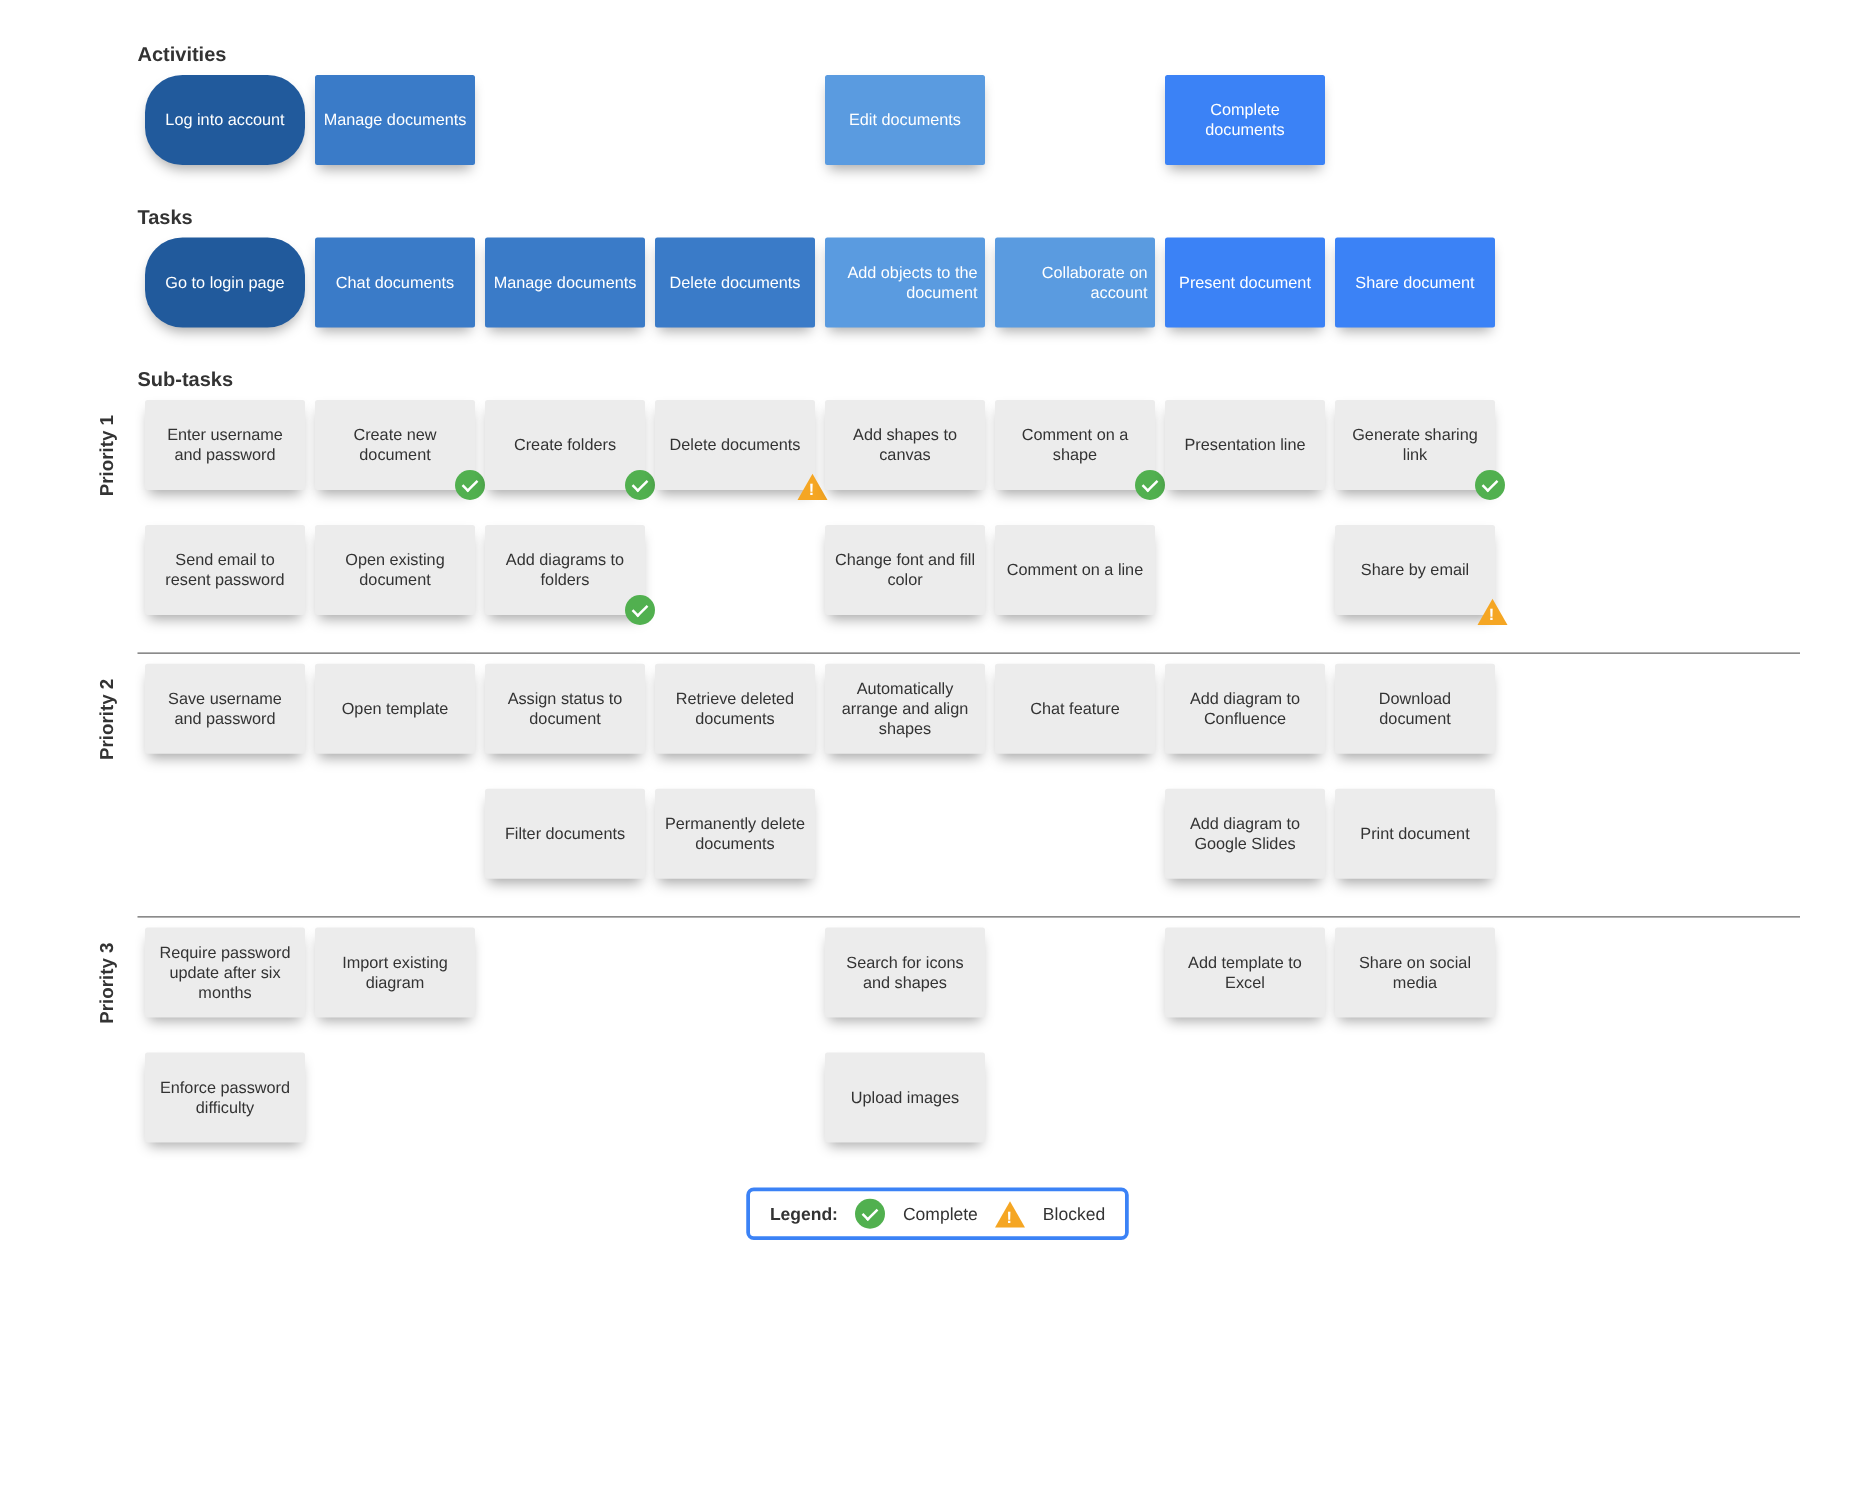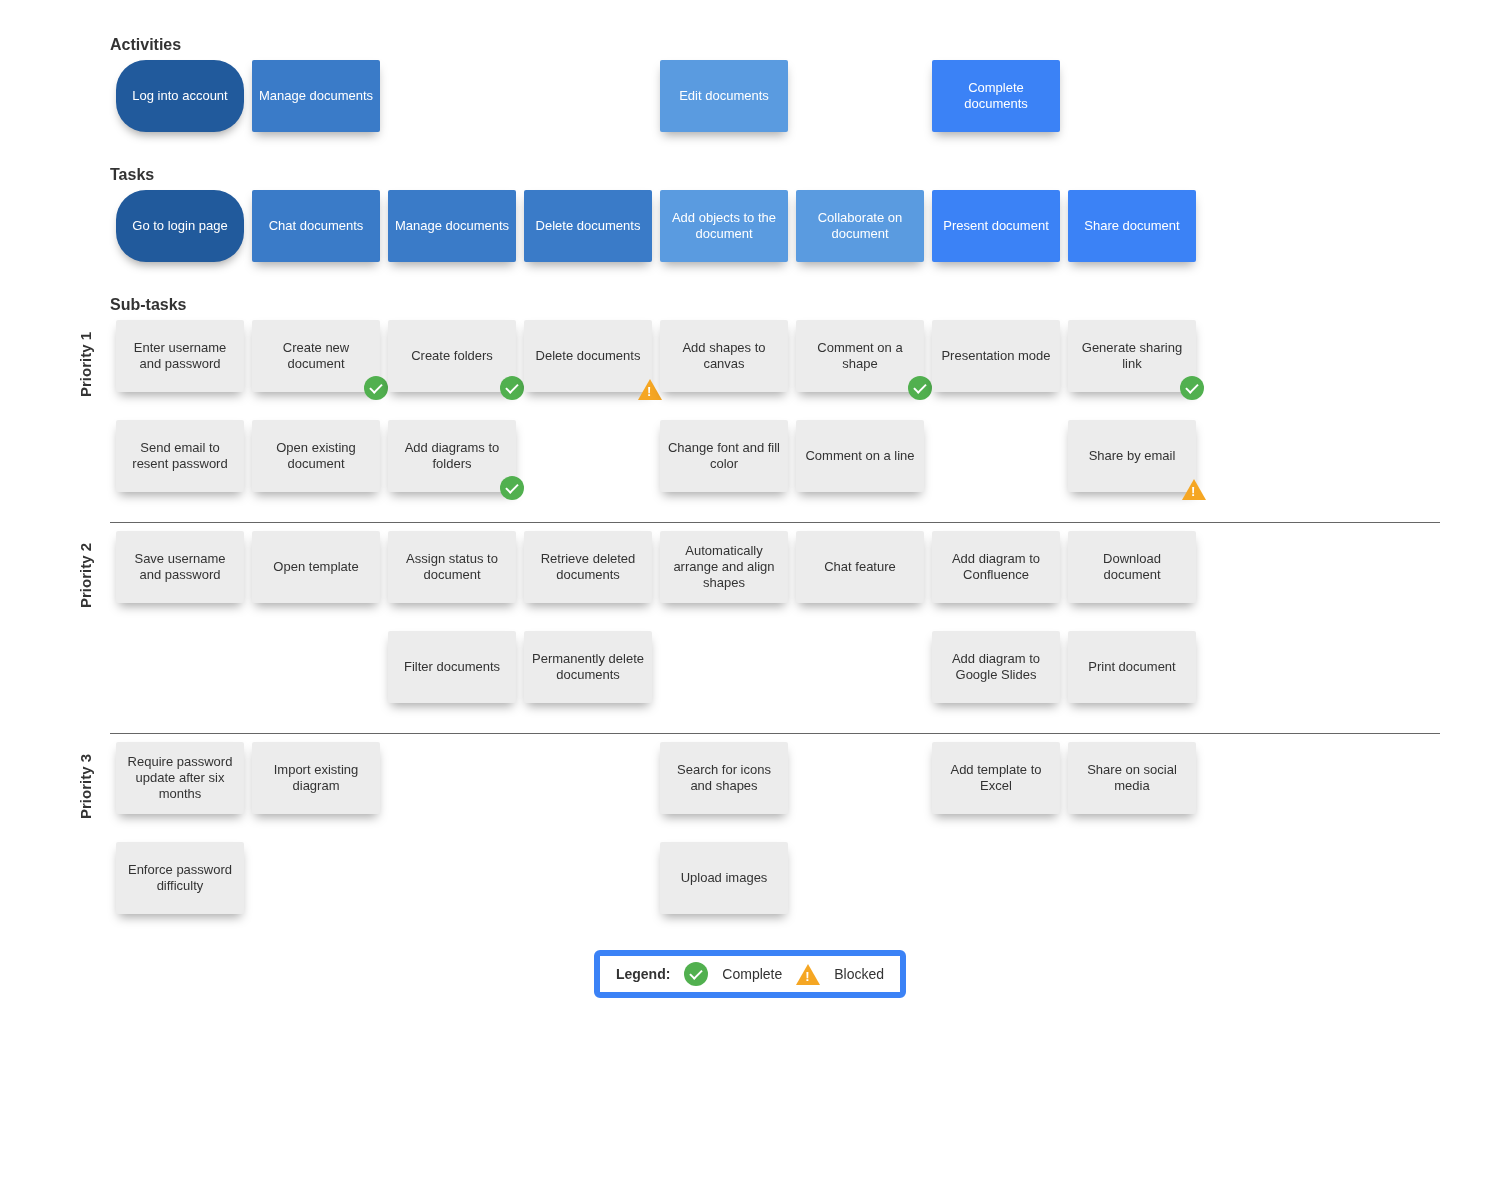--- a/index.html
+++ b/index.html
@@ -58,21 +58,21 @@
     line-height: 1.25;
     border-radius: 2px;
     margin-bottom: 18px;
   }
   .card.shadowed {
     box-shadow: 0 6px 10px -3px rgba(0,0,0,0.35);
   }
   .empty { visibility: hidden; }
   .c-dark   { background:#215a9c; color:#fff;border-radius:30px; }
   .c-med    { background:#3a7bc8; color:#fff; }
-  .c-light  { background:#5a9be0; color:#fff; }
+  .c-light  { background:#5a9be0; color:#fff;text-align:right; }
   .c-pale   { background:#3b82f6; color:#fff; }
   .c-grey   { background:#ececec; color:#333; }
   .divider {
     border-top: 1.5px solid #666;
     margin: 2px 0 8px 50px;
     width: calc(100% - 50px);
   }
   .badge {
     position: absolute;
     right: -8px;
@@ -103,21 +103,21 @@
   .badge-warn::after{
     content:"!";
     position:absolute;
     left:-3px; top:5px;
     color:#fff;
     font-weight:700;
     font-size:13px;
   }
   .legend {
     margin: 8px auto 0 auto;
-    border:6px solid #3b82f6;
+    border:3px solid #3b82f6;
     border-radius:6px;
     padding:6px 16px;
     display:flex;
     align-items:center;
     gap:14px;
     width: fit-content;
     font-size:14px;
   }
   .legend .lbl { font-weight:700; }
   .legend .icon-wrap{ position:relative; width:24px;height:24px; display:inline-block;}
@@ -142,39 +142,39 @@
     </div>
 
   <div class="section-title">Tasks</div>
   <div class="row" id="tasks-row">
     <div></div>
   <div class="card shadowed c-dark">Go to login page</div>
       <div class="card shadowed c-med">Chat documents</div>
       <div class="card shadowed c-med">Manage documents</div>
       <div class="card shadowed c-med">Delete documents</div>
       <div class="card shadowed c-light">Add objects to the document</div>
-      <div class="card shadowed c-light">Collaborate on document</div>
+      <div class="card shadowed c-light">Collaborate on account</div>
       <div class="card shadowed c-pale">Present document</div>
       <div class="card shadowed c-pale">Share document</div>
     </div>
 
   <div class="section-title">Sub-tasks</div>
 
   <div id="p1">
       <div class="row">
         <div class="priority-label-cell">
           <span class="priority-label">Priority 1</span>
         </div>
         <div class="card shadowed c-grey">Enter username and password</div>
         <div class="card shadowed c-grey">Create new document<span class="badge badge-check"></span></div>
         <div class="card shadowed c-grey">Create folders<span class="badge badge-check"></span></div>
         <div class="card shadowed c-grey">Delete documents<span class="badge-warn"></span></div>
         <div class="card shadowed c-grey">Add shapes to canvas</div>
         <div class="card shadowed c-grey">Comment on a shape<span class="badge badge-check"></span></div>
-        <div class="card shadowed c-grey">Presentation mode</div>
+        <div class="card shadowed c-grey">Presentation line</div>
         <div class="card shadowed c-grey">Generate sharing link<span class="badge badge-check"></span></div>
       </div>
       <div class="row">
         <div></div>
         <div class="card shadowed c-grey">Send email to resent password</div>
         <div class="card shadowed c-grey">Open existing document</div>
         <div class="card shadowed c-grey">Add diagrams to folders<span class="badge badge-check"></span></div>
         <div class="card empty"></div>
         <div class="card shadowed c-grey">Change font and fill color</div>
         <div class="card shadowed c-grey">Comment on a line</div>

